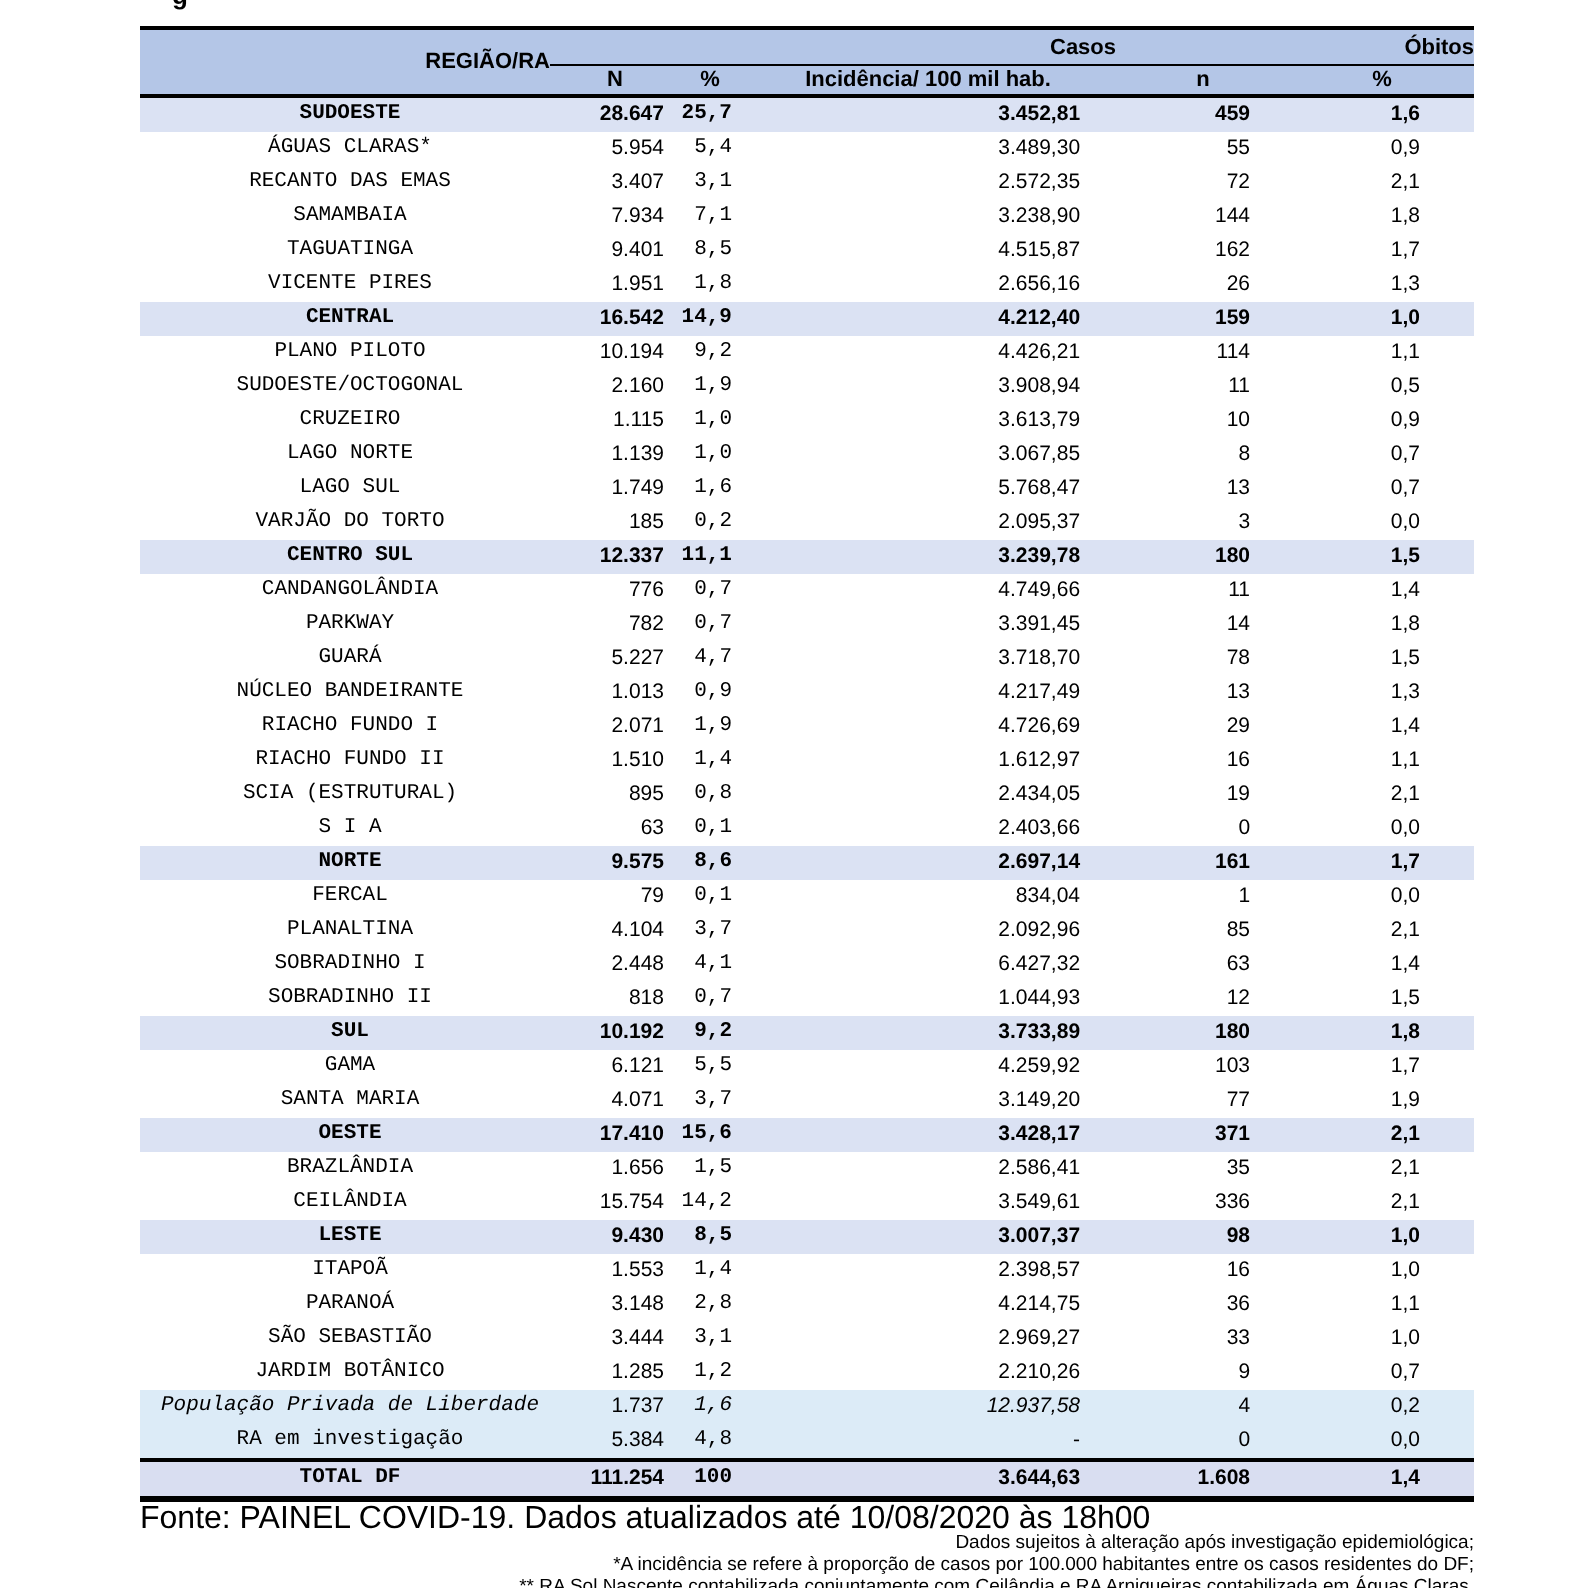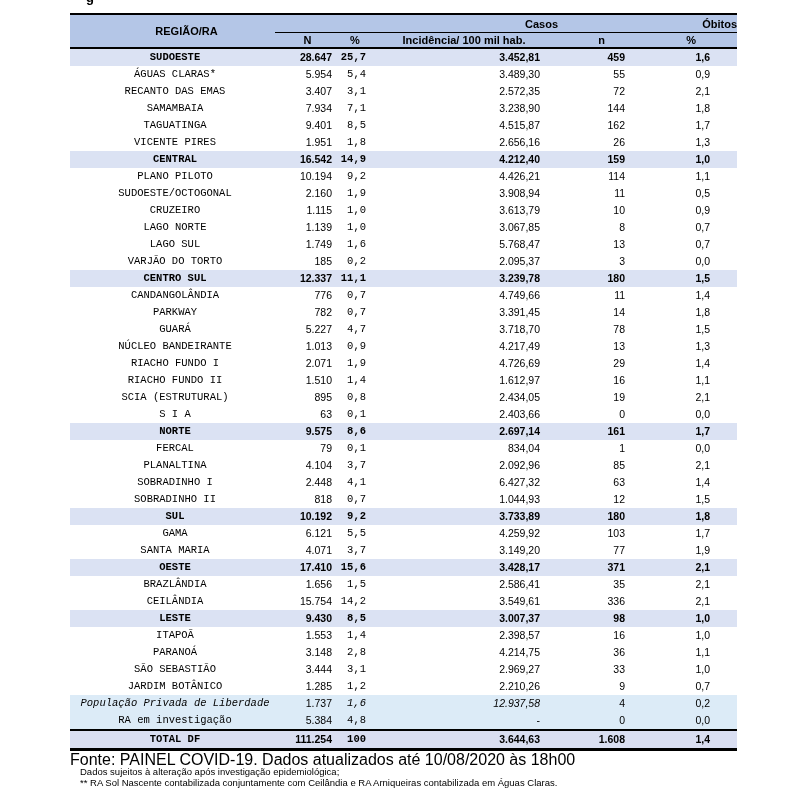--- a/index.html
+++ b/index.html
@@ -28,21 +28,21 @@
   col.c-pct{width:30px;}
   col.c-inc{width:188px;}
   col.c-obn{width:87px;}
   col.c-obpct{width:92px;}
   thead th{
     background:var(--header-bg);font-weight:bold;font-size:11px;padding:0;
     white-space:nowrap;
   }
   thead tr.h1 th{height:17px;border-top:2px solid var(--line);}
   thead tr.h2 th{height:14px;border-bottom:2px solid var(--line);}
-  th.th-region{vertical-align:middle;text-align:center;border-bottom:2px solid var(--line);border-top:2px solid var(--line);padding-left:28px;}
+  th.th-region{vertical-align:middle;text-align:right;border-bottom:2px solid var(--line);border-top:2px solid var(--line);padding-left:28px;}
   th.group-th{border-bottom:1px solid var(--line);text-align:right;}
   th.sub-th{text-align:center;}
   tbody td{
     padding:0;height:17px;line-height:17px;font-size:10.5px;white-space:nowrap;
     overflow:hidden;
   }
   td.td-name{text-align:center;padding-left:5px;font-family:Liberation Mono, monospace;}
   td.td-num{text-align:right;}
   td.n{padding-right:8px;}
   td.pct{padding-right:4px;font-family:Liberation Mono, monospace;}
@@ -51,21 +51,21 @@
   td.obpct{padding-right:27px;}
   tr.row-region td{font-weight:bold;background:var(--region-bg);}
   tr.row-pp td, tr.row-inv td{background:var(--special-bg);}
   tr.row-pp td.td-name, tr.row-pp td.pct, tr.row-pp td.inc{font-style:italic;}
   tr.row-total td{
     font-weight:bold;background:var(--total-bg);
     border-top:2px solid var(--line);border-bottom:3px solid var(--line);
   }
   .footer{margin-top:2px;}
   .fonte-line{font-size:16px;line-height:13px;}
-  .foot-line{font-size:9.5px;line-height:11px;margin-left:10px;}
+  .foot-line{font-size:9.5px;line-height:11px;margin-left:10px;text-align:right;}
 </style>
 </head>
 <body>
 
 <div class="clip-frag">
   <span>g</span>
 </div>
 
 <div class="sheet">
   <table>
@@ -419,15 +419,16 @@
           <td class="td-num inc">3.644,63</td>
           <td class="td-num obn">1.608</td>
           <td class="td-num obpct">1,4</td>
         </tr>
       </tbody>
   </table>
 
   <div class="footer">
     <div class="fonte-line">Fonte: PAINEL COVID-19. Dados atualizados até 10/08/2020 às 18h00</div>
     <div class="foot-line">Dados sujeitos à alteração após investigação epidemiológica;</div>
+    <div class="foot-line">*A incidência se refere à proporção de casos por 100.000 habitantes entre os casos residentes do DF;</div>
     <div class="foot-line">** RA Sol Nascente contabilizada conjuntamente com Ceilândia e RA Arniqueiras contabilizada em Águas Claras.</div>
   </div>
 </div>
 
 </body></html>

